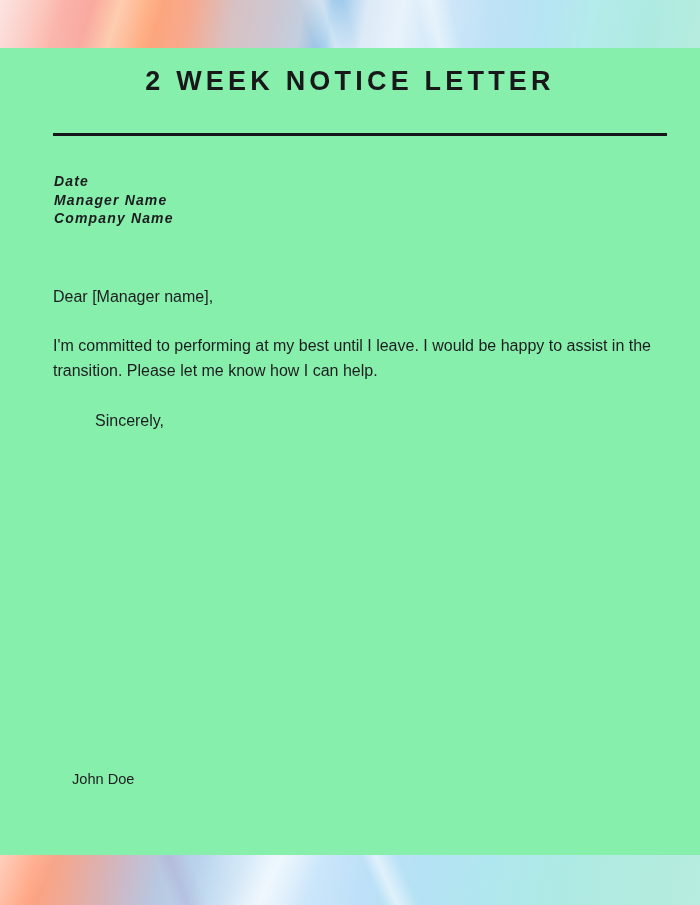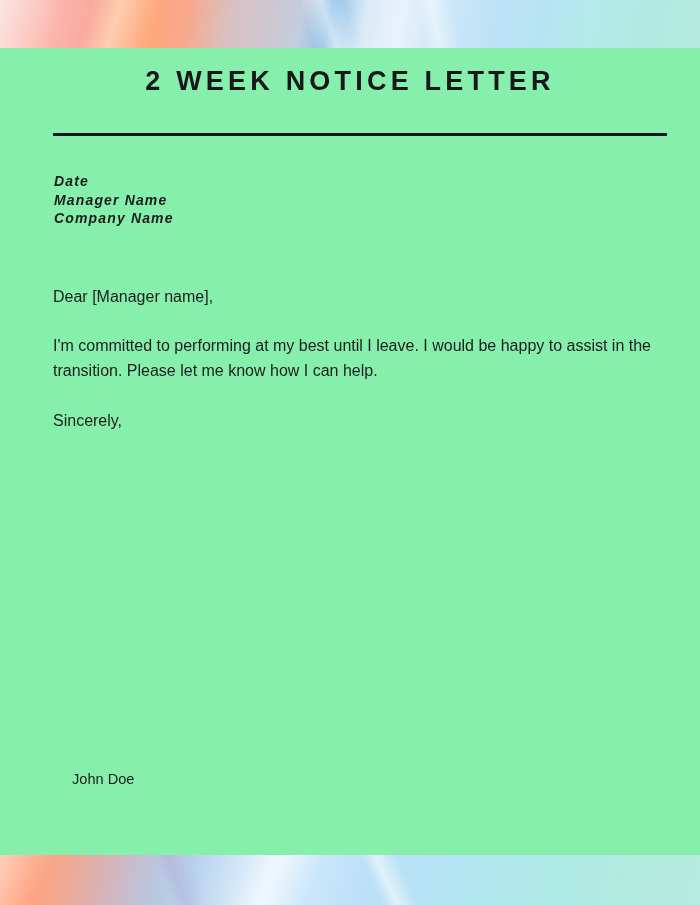--- a/index.html
+++ b/index.html
@@ -147,21 +147,21 @@
     top: 284px;
     left: 53px;
     width: 622px;
     font-size: 16px;
     line-height: 25.2px;
     color: #1d1d1f;
   }
   .letter-body p {
     margin: 0 0 24px 0;
   }
-  .letter-body p:last-child { margin-bottom: 0; }
+  .letter-body p:last-child { margin-bottom: 0; margin-left: 42px; }
 
   .signature {
     position: absolute;
     top: 770px;
     left: 49px;
     font-size: 14.6px;
     line-height: 19.5px;
     color: #1d1d1f;
     margin-left: 23px;
   }

